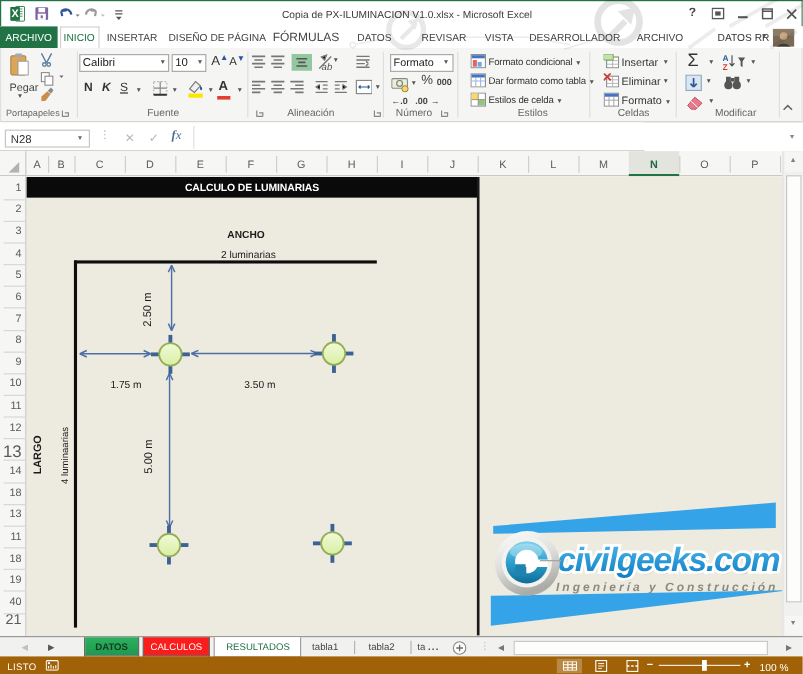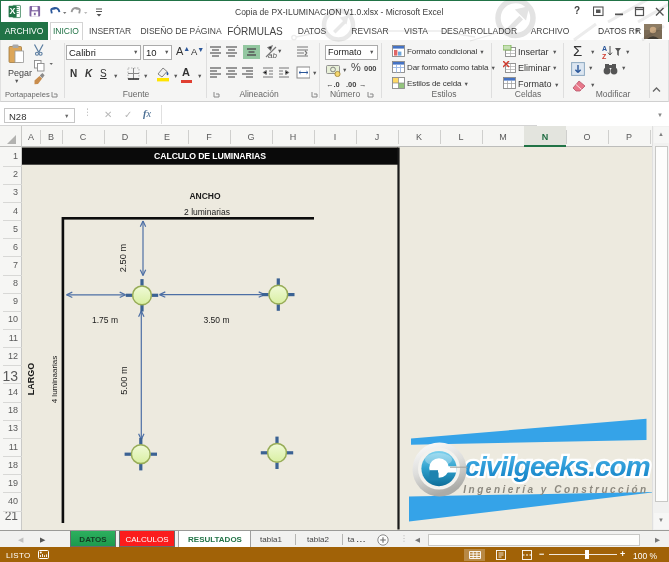--- a/index.html
+++ b/index.html
@@ -470,21 +470,21 @@
 </div>
 
 <div class="abs" style="left:0;top:530px;width:669px;height:17px;background:#f1f1f0;border-top:1px solid #9a9a98">
   <div class="tx" style="left:18px;top:5px;font-size:7px;color:#c0c0c0">◀</div>
   <div class="tx" style="left:40px;top:5px;font-size:7px;color:#555">▶</div>
   <div class="abs" style="left:70px;top:0;width:46px;height:16px;background:linear-gradient(#2cb05e,#1d9a4e);border:1px solid #6a6a6a;border-top:none"></div>
   <div class="tx" style="left:93px;top:4px;transform:translateX(-50%);font-size:8px;font-weight:bold;color:#143a22">DATOS</div>
   <div class="abs" style="left:119px;top:0;width:56px;height:16px;background:#fb1c1c;border:1px solid #6a6a6a;border-top:none"></div>
   <div class="tx" style="left:147px;top:4px;transform:translateX(-50%);font-size:8px;color:#fff">CALCULOS</div>
   <div class="abs" style="left:178px;top:0;width:73px;height:16.5px;background:#fff;border:1px solid #a0a0a0;border-top:none"></div>
-  <div class="tx" style="left:215px;top:4px;transform:translateX(-50%);font-size:8px;font-weight:bold;color:#217346">RESULTADOS</div>
+  <div class="tx" style="left:215px;top:4px;transform:translateX(-50%);font-size:8px;font-weight:normal;color:#217346">RESULTADOS</div>
   <div class="tx" style="left:271px;top:4px;transform:translateX(-50%);font-size:8px;color:#444">tabla1</div>
   <div class="abs" style="left:294.5px;top:3px;width:1px;height:11px;background:#b5b5b3"></div>
   <div class="tx" style="left:318px;top:4px;transform:translateX(-50%);font-size:8px;color:#444">tabla2</div>
   <div class="abs" style="left:341.5px;top:3px;width:1px;height:11px;background:#b5b5b3"></div>
   <div class="tx" style="left:357px;top:4px;transform:translateX(-50%);font-size:8px;color:#444">ta <b style="letter-spacing:1px">...</b></div>
   <svg class="abs" style="left:377px;top:2.5px" width="12" height="12" viewBox="0 0 12 12">
     <circle cx="6" cy="6" r="5.2" fill="#fdfdfd" stroke="#8a8a8a" stroke-width="1"></circle>
     <path d="M6 3.2v5.6M3.2 6h5.6" stroke="#6a6a6a" stroke-width="1.1"></path>
   </svg>
   <div class="tx" style="left:400px;top:3px;font-size:8px;color:#b0b0b0">⋮</div>

